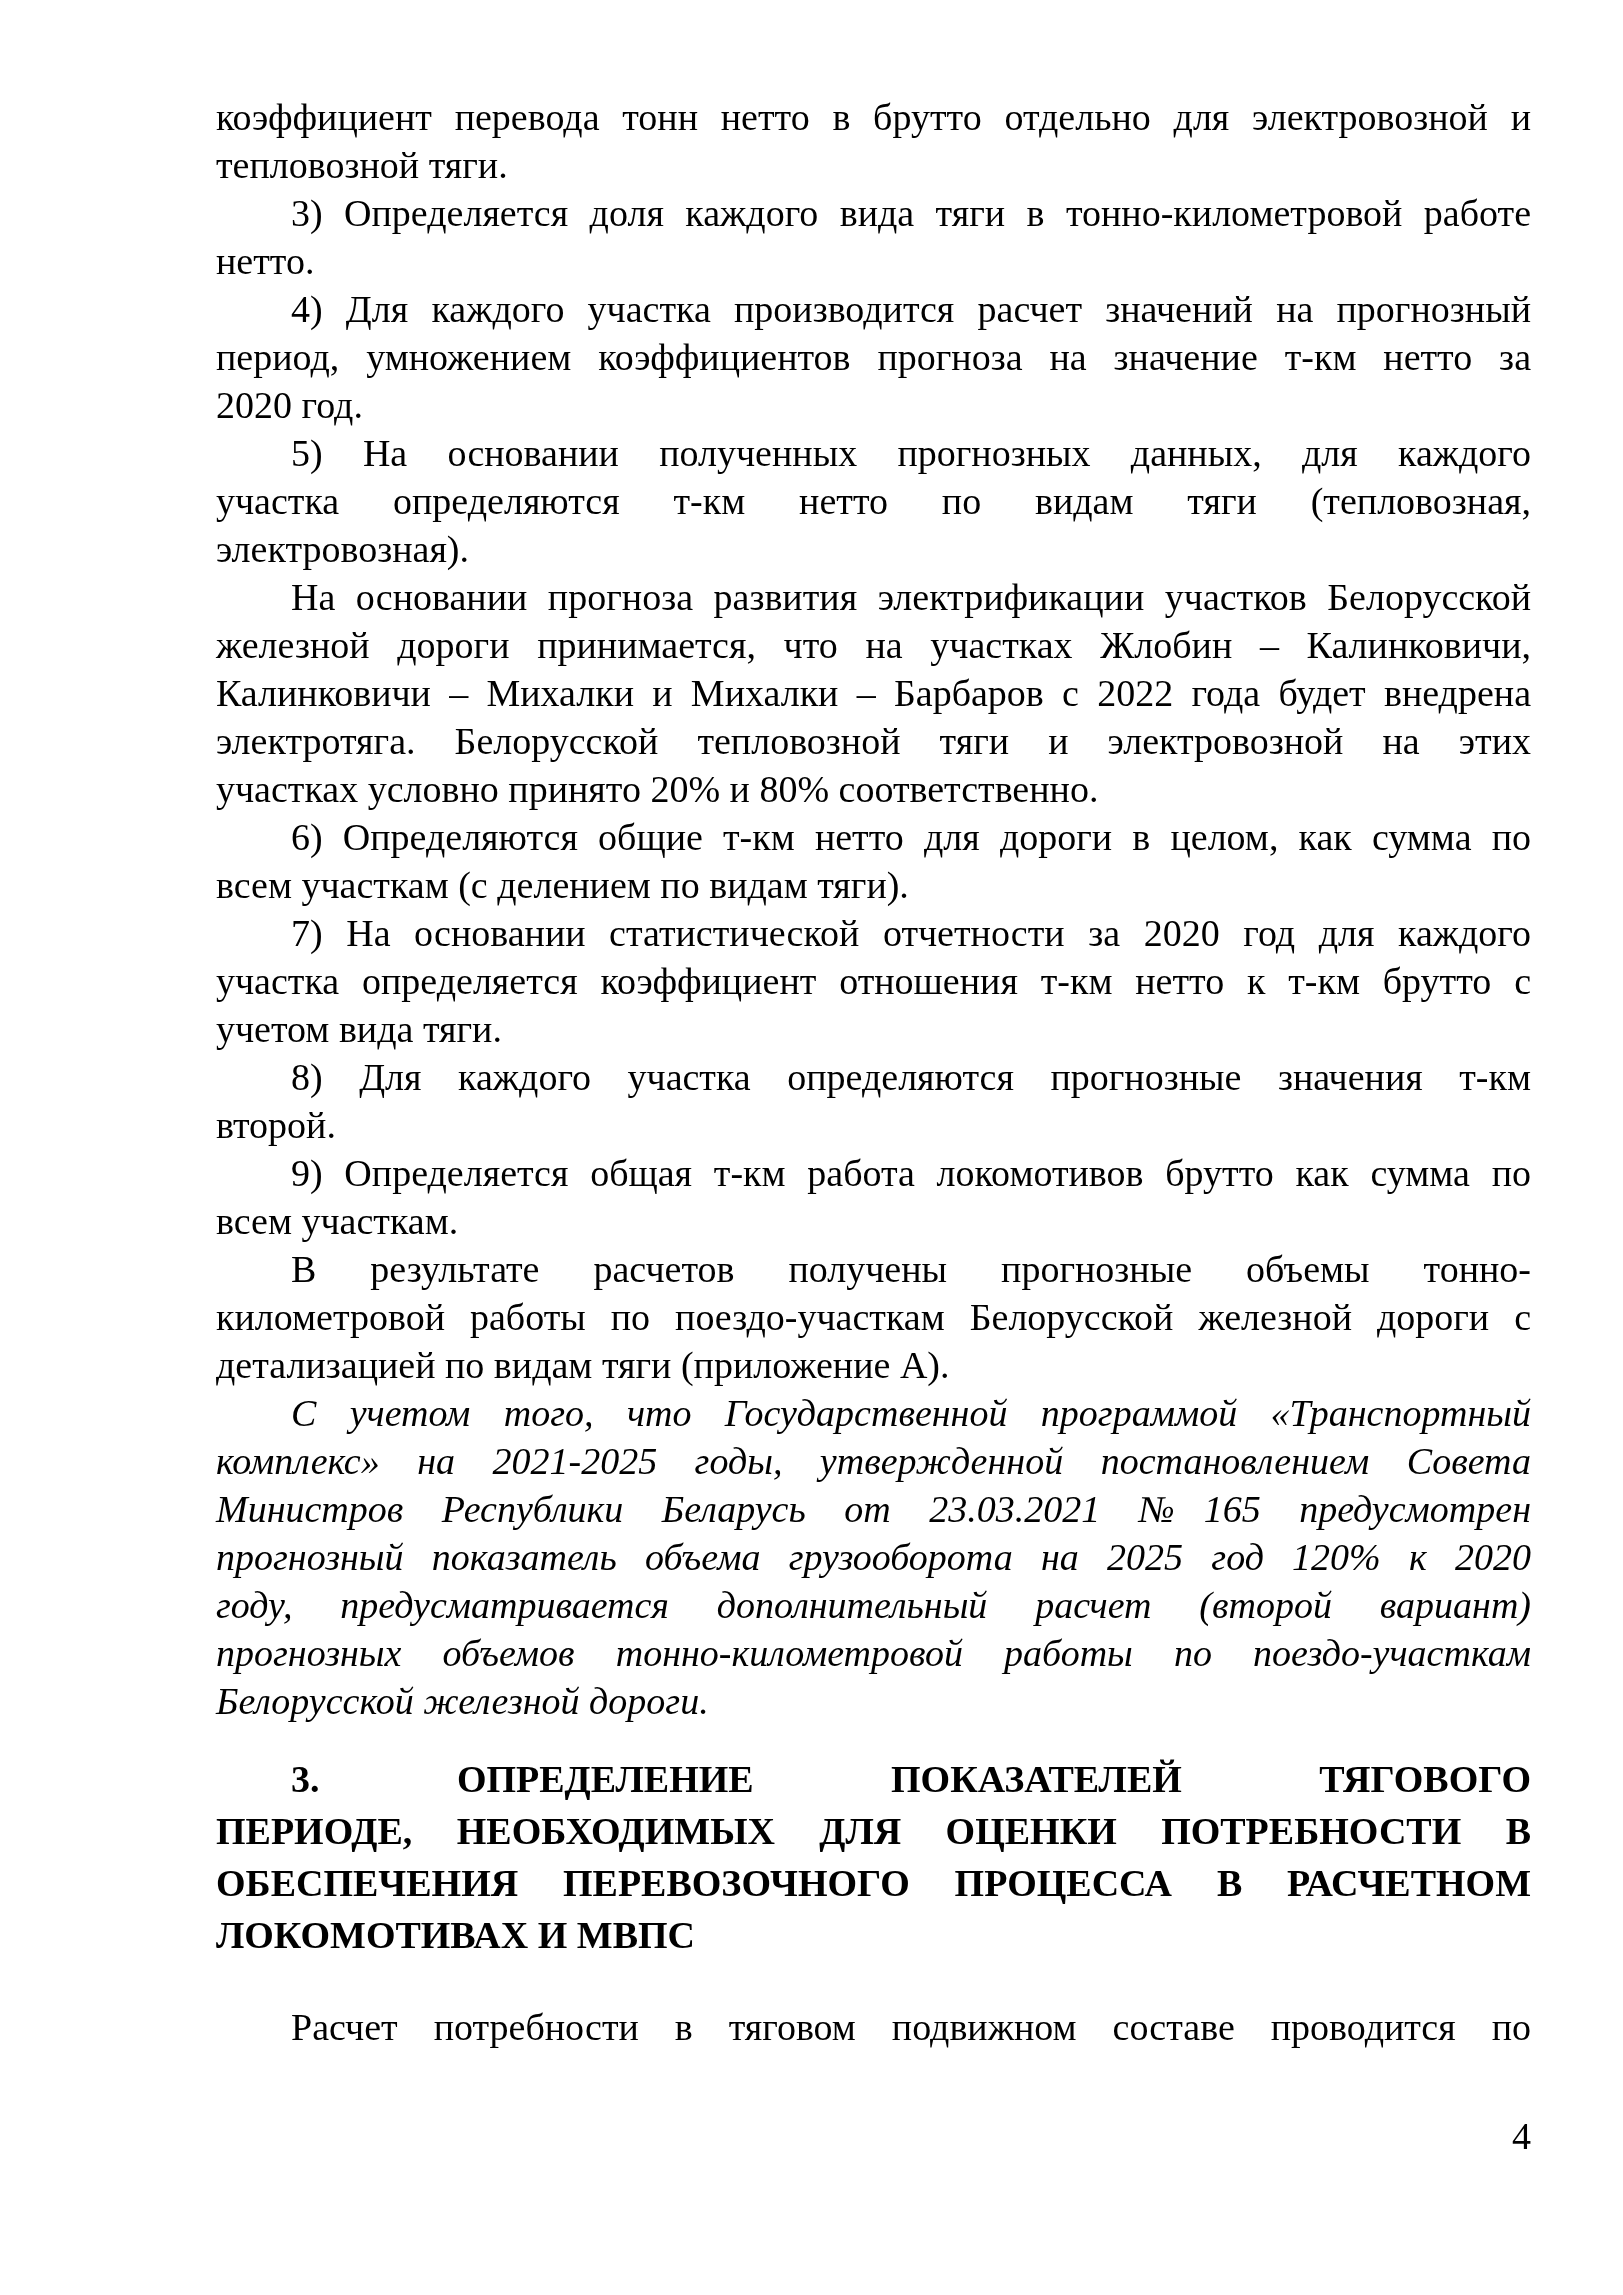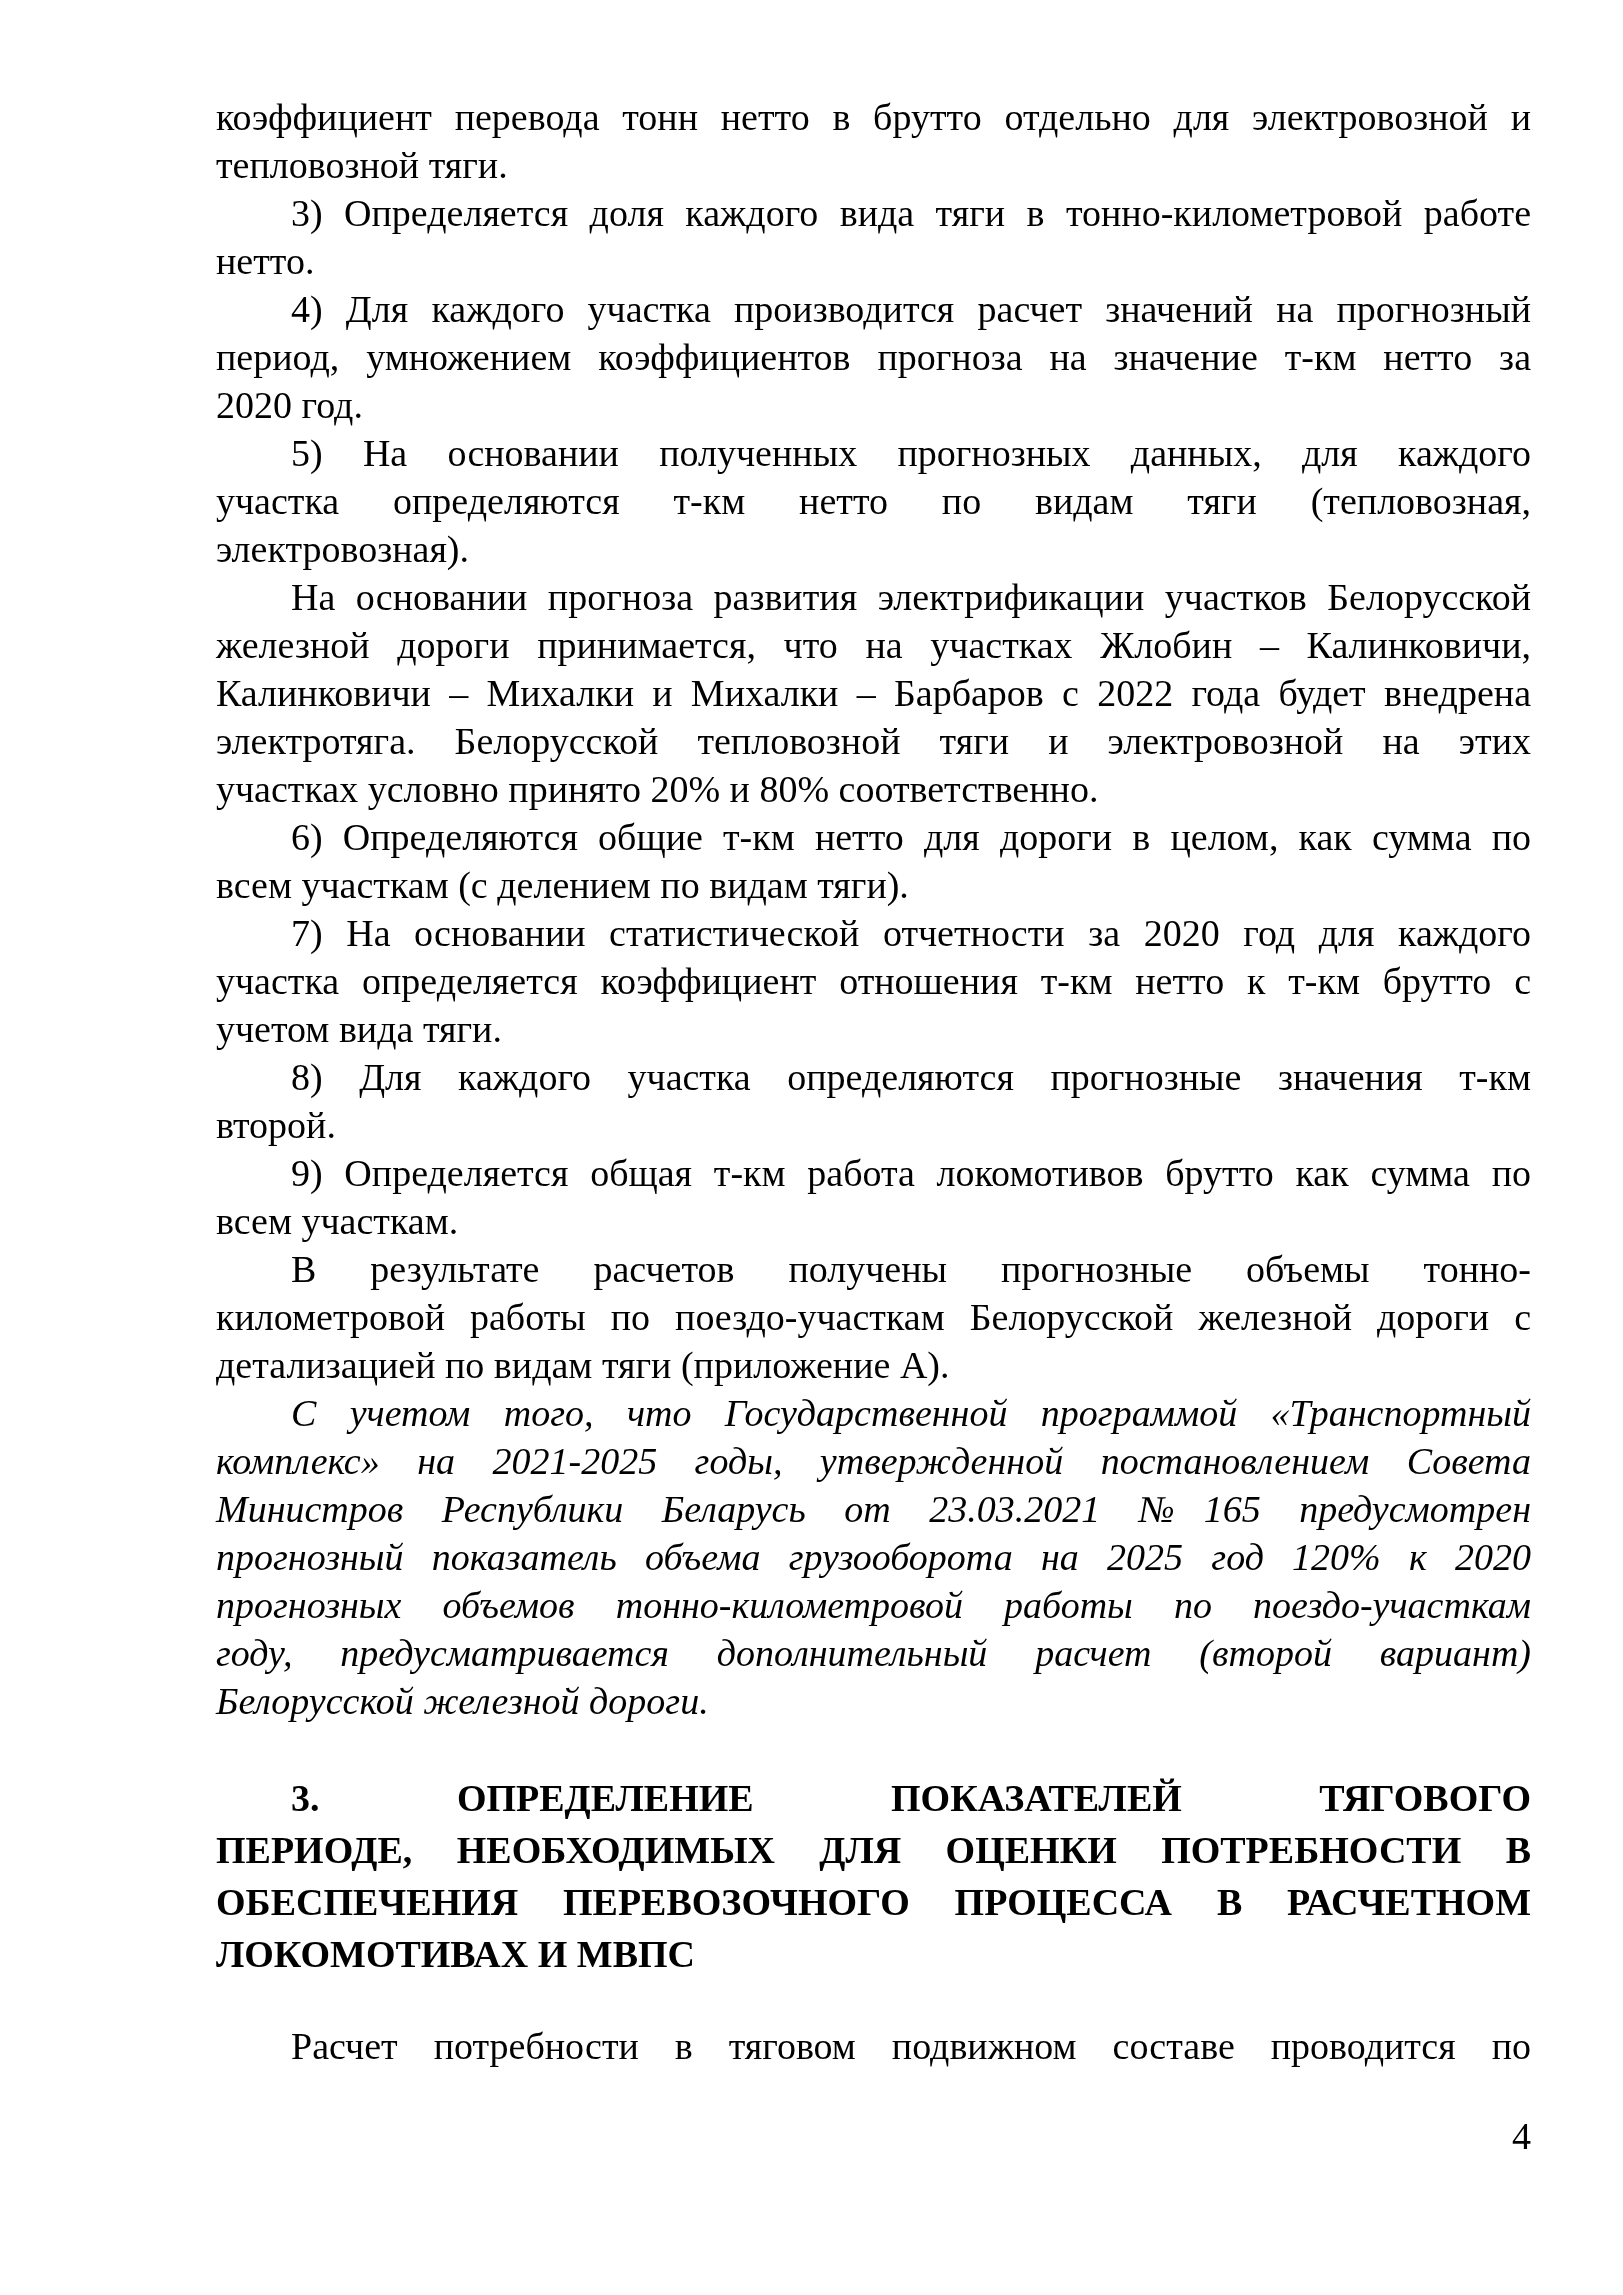--- a/index.html
+++ b/index.html
@@ -25,21 +25,21 @@
     text-align: left;
     text-indent: 0;
     white-space: normal;
   }
   .line.fill {
     text-align: justify;
     text-align-last: justify;
   }
   .line.indent { text-indent: 75px; }
   .para.italic .line { font-style: italic; }
-  .para.heading { margin-top: 47px; }
+  .para.heading { margin-top: 28px; }
   .para.heading .line {
     font-weight: bold;
     line-height: 52px;
   }
   .para.closing { margin-top: 42px; }
   .page-number {
     position: absolute;
     right: 92px;
     top: 2112px;
     font-size: 38px;
@@ -97,22 +97,22 @@
       <div class="para body">
         <div class="line fill indent">В результате расчетов получены прогнозные объемы тонно-</div>
         <div class="line fill">километровой работы по поездо-участкам Белорусской железной дороги с</div>
         <div class="line">детализацией по видам тяги (приложение А).</div>
       </div>
       <div class="para italic">
         <div class="line fill indent">С учетом того, что Государственной программой «Транспортный</div>
         <div class="line fill">комплекс» на 2021-2025 годы, утвержденной постановлением Совета</div>
         <div class="line fill">Министров Республики Беларусь от 23.03.2021 №165 предусмотрен</div>
         <div class="line fill">прогнозный показатель объема грузооборота на 2025 год 120% к 2020</div>
+        <div class="line fill">году, предусматривается дополнительный расчет (второй вариант)</div>
         <div class="line fill">прогнозных объемов тонно-километровой работы по поездо-участкам</div>
-        <div class="line fill">году, предусматривается дополнительный расчет (второй вариант)</div>
         <div class="line">Белорусской железной дороги.</div>
       </div>
       <div class="para heading">
         <div class="line fill indent">3. ОПРЕДЕЛЕНИЕ ПОКАЗАТЕЛЕЙ ТЯГОВОГО</div>
         <div class="line fill">ПЕРИОДЕ, НЕОБХОДИМЫХ ДЛЯ ОЦЕНКИ ПОТРЕБНОСТИ В</div>
         <div class="line fill">ОБЕСПЕЧЕНИЯ ПЕРЕВОЗОЧНОГО ПРОЦЕССА В РАСЧЕТНОМ</div>
         <div class="line">ЛОКОМОТИВАХ И МВПС</div>
       </div>
       <div class="para closing">
         <div class="line fill indent">Расчет потребности в тяговом подвижном составе проводится по</div>

